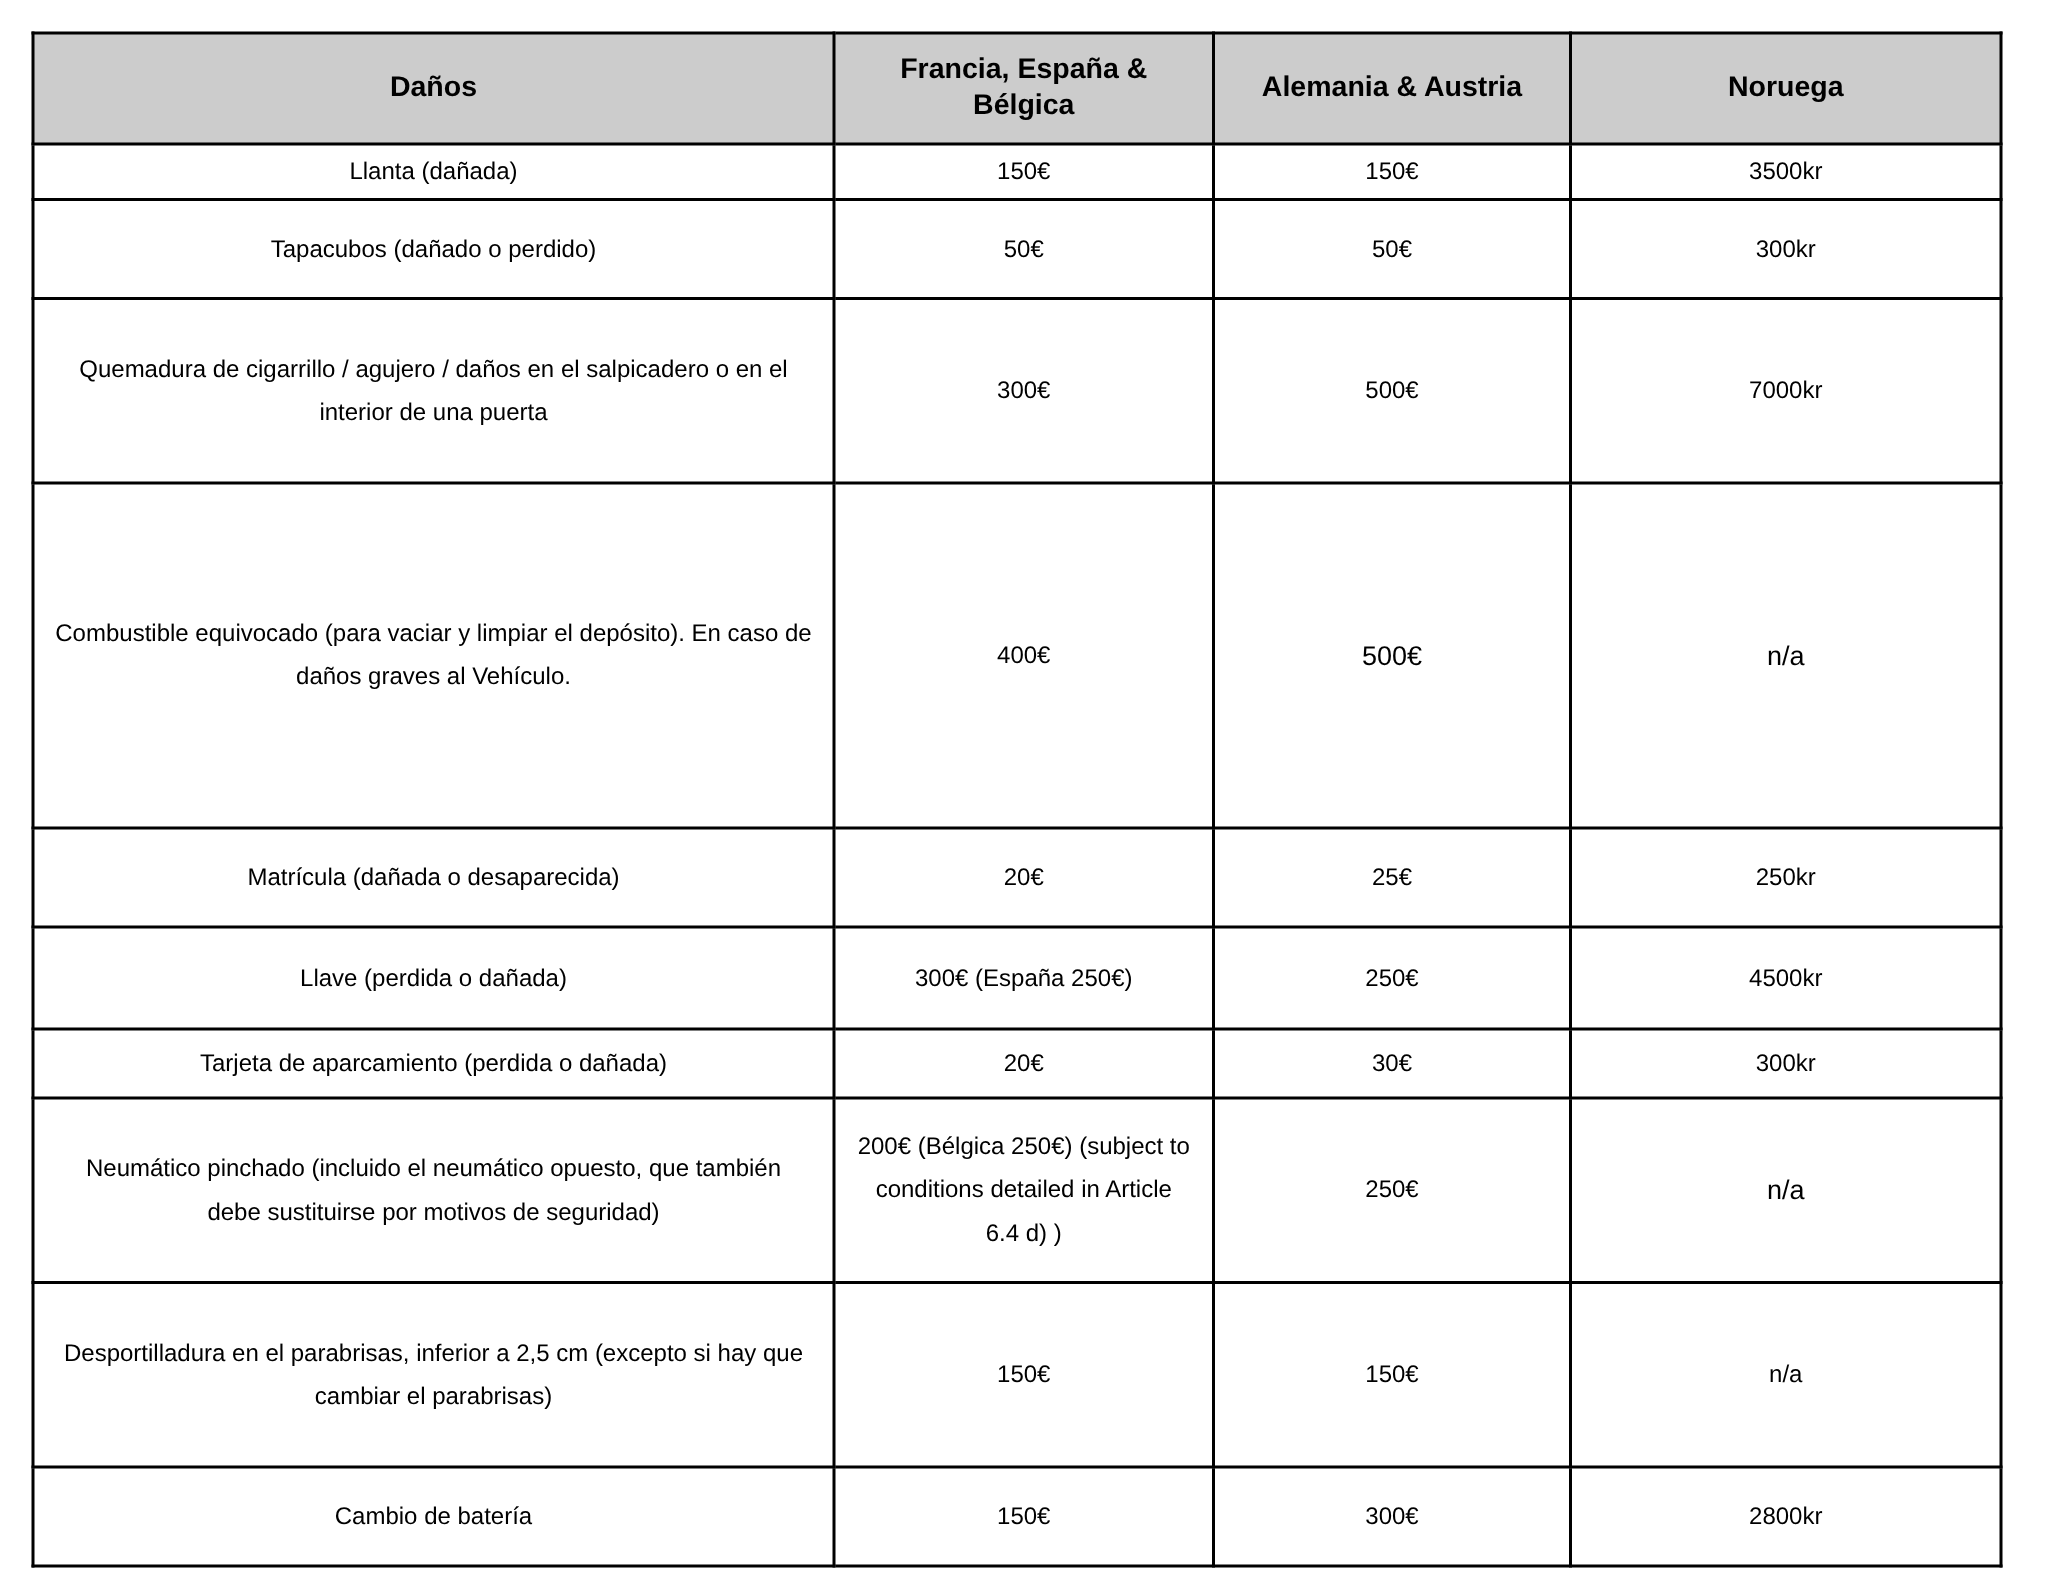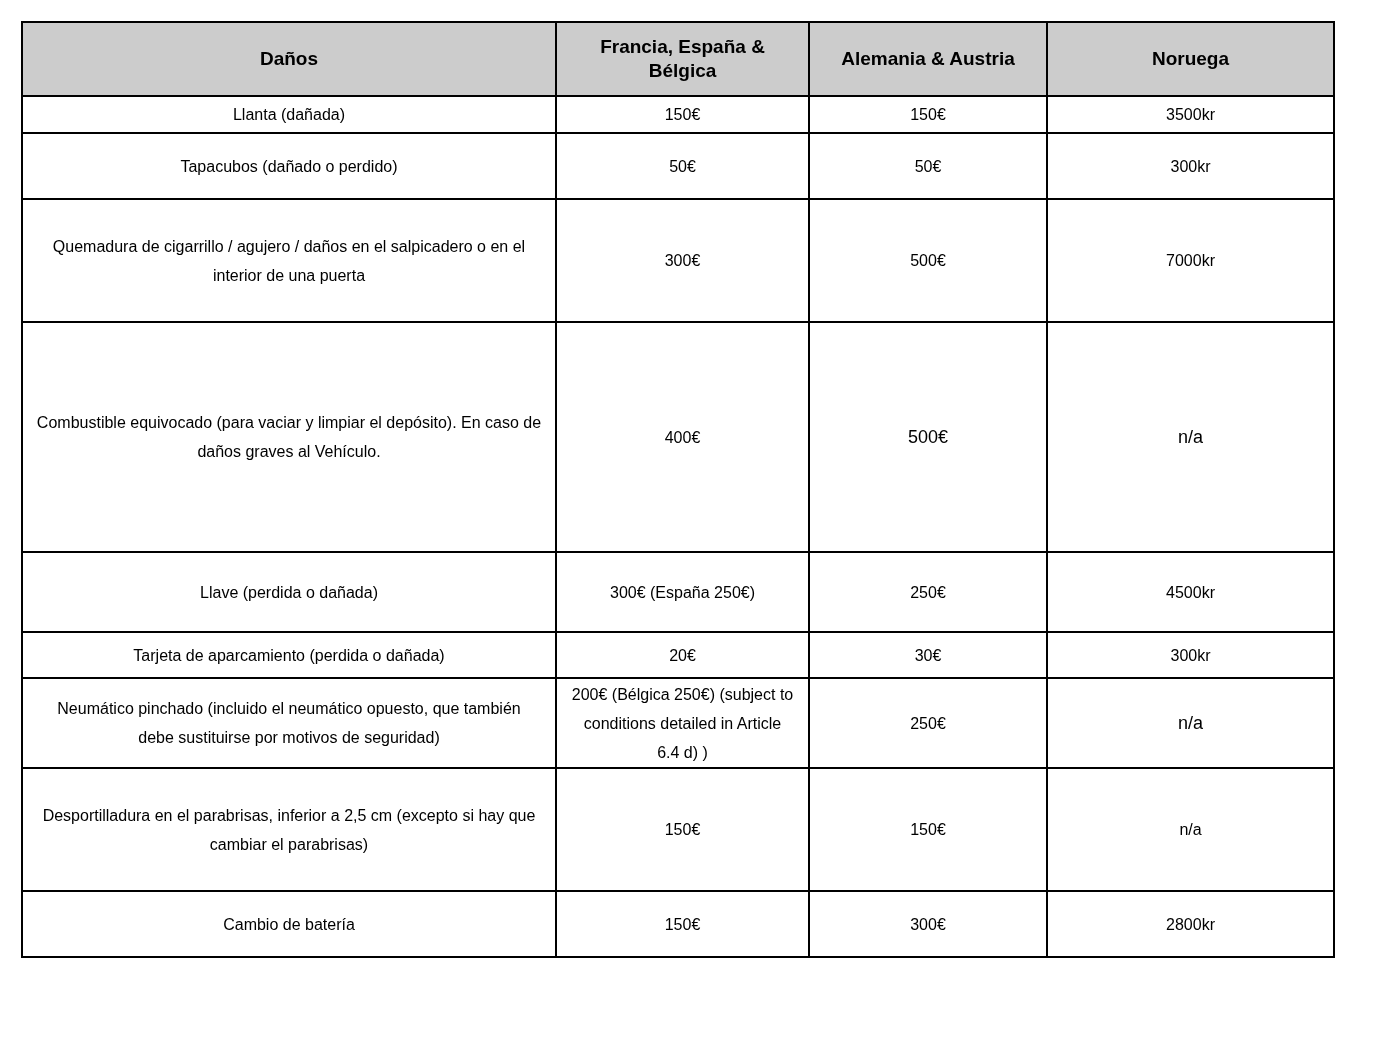--- a/index.html
+++ b/index.html
@@ -49,33 +49,39 @@
       <td>300€</td>
       <td>500€</td>
       <td>7000kr</td>
     </tr>
     <tr style="height:230px">
       <td>Combustible equivocado (para vaciar y limpiar el depósito). En caso de daños graves al Vehículo.</td>
       <td>400€</td>
       <td class="small">500€</td>
       <td class="small">n/a</td>
     </tr>
-    <tr style="height:80px">
+    <tr style="height:66px">
+      <td>Matrícula (dañada o desaparecida)</td>
+      <td>20€</td>
+      <td>25€</td>
+      <td>250kr</td>
+    </tr>
+    <tr style="height:68px">
       <td>Llave (perdida o dañada)</td>
       <td>300€ (España 250€)</td>
       <td>250€</td>
       <td>4500kr</td>
     </tr>
     <tr style="height:46px">
       <td>Tarjeta de aparcamiento (perdida o dañada)</td>
       <td>20€</td>
       <td>30€</td>
       <td>300kr</td>
     </tr>
-    <tr style="height:90px">
+    <tr style="height:123px">
       <td style="padding:0 24px">Neumático pinchado (incluido el neumático opuesto, que también debe sustituirse por motivos de seguridad)</td>
       <td style="padding:0 14px">200€ (Bélgica 250€) (subject to conditions detailed in Article 6.4 d) )</td>
       <td>250€</td>
       <td class="small">n/a</td>
     </tr>
     <tr style="height:123px">
       <td>Desportilladura en el parabrisas, inferior a 2,5 cm (excepto si hay que cambiar el parabrisas)</td>
       <td>150€</td>
       <td>150€</td>
       <td>n/a</td>

